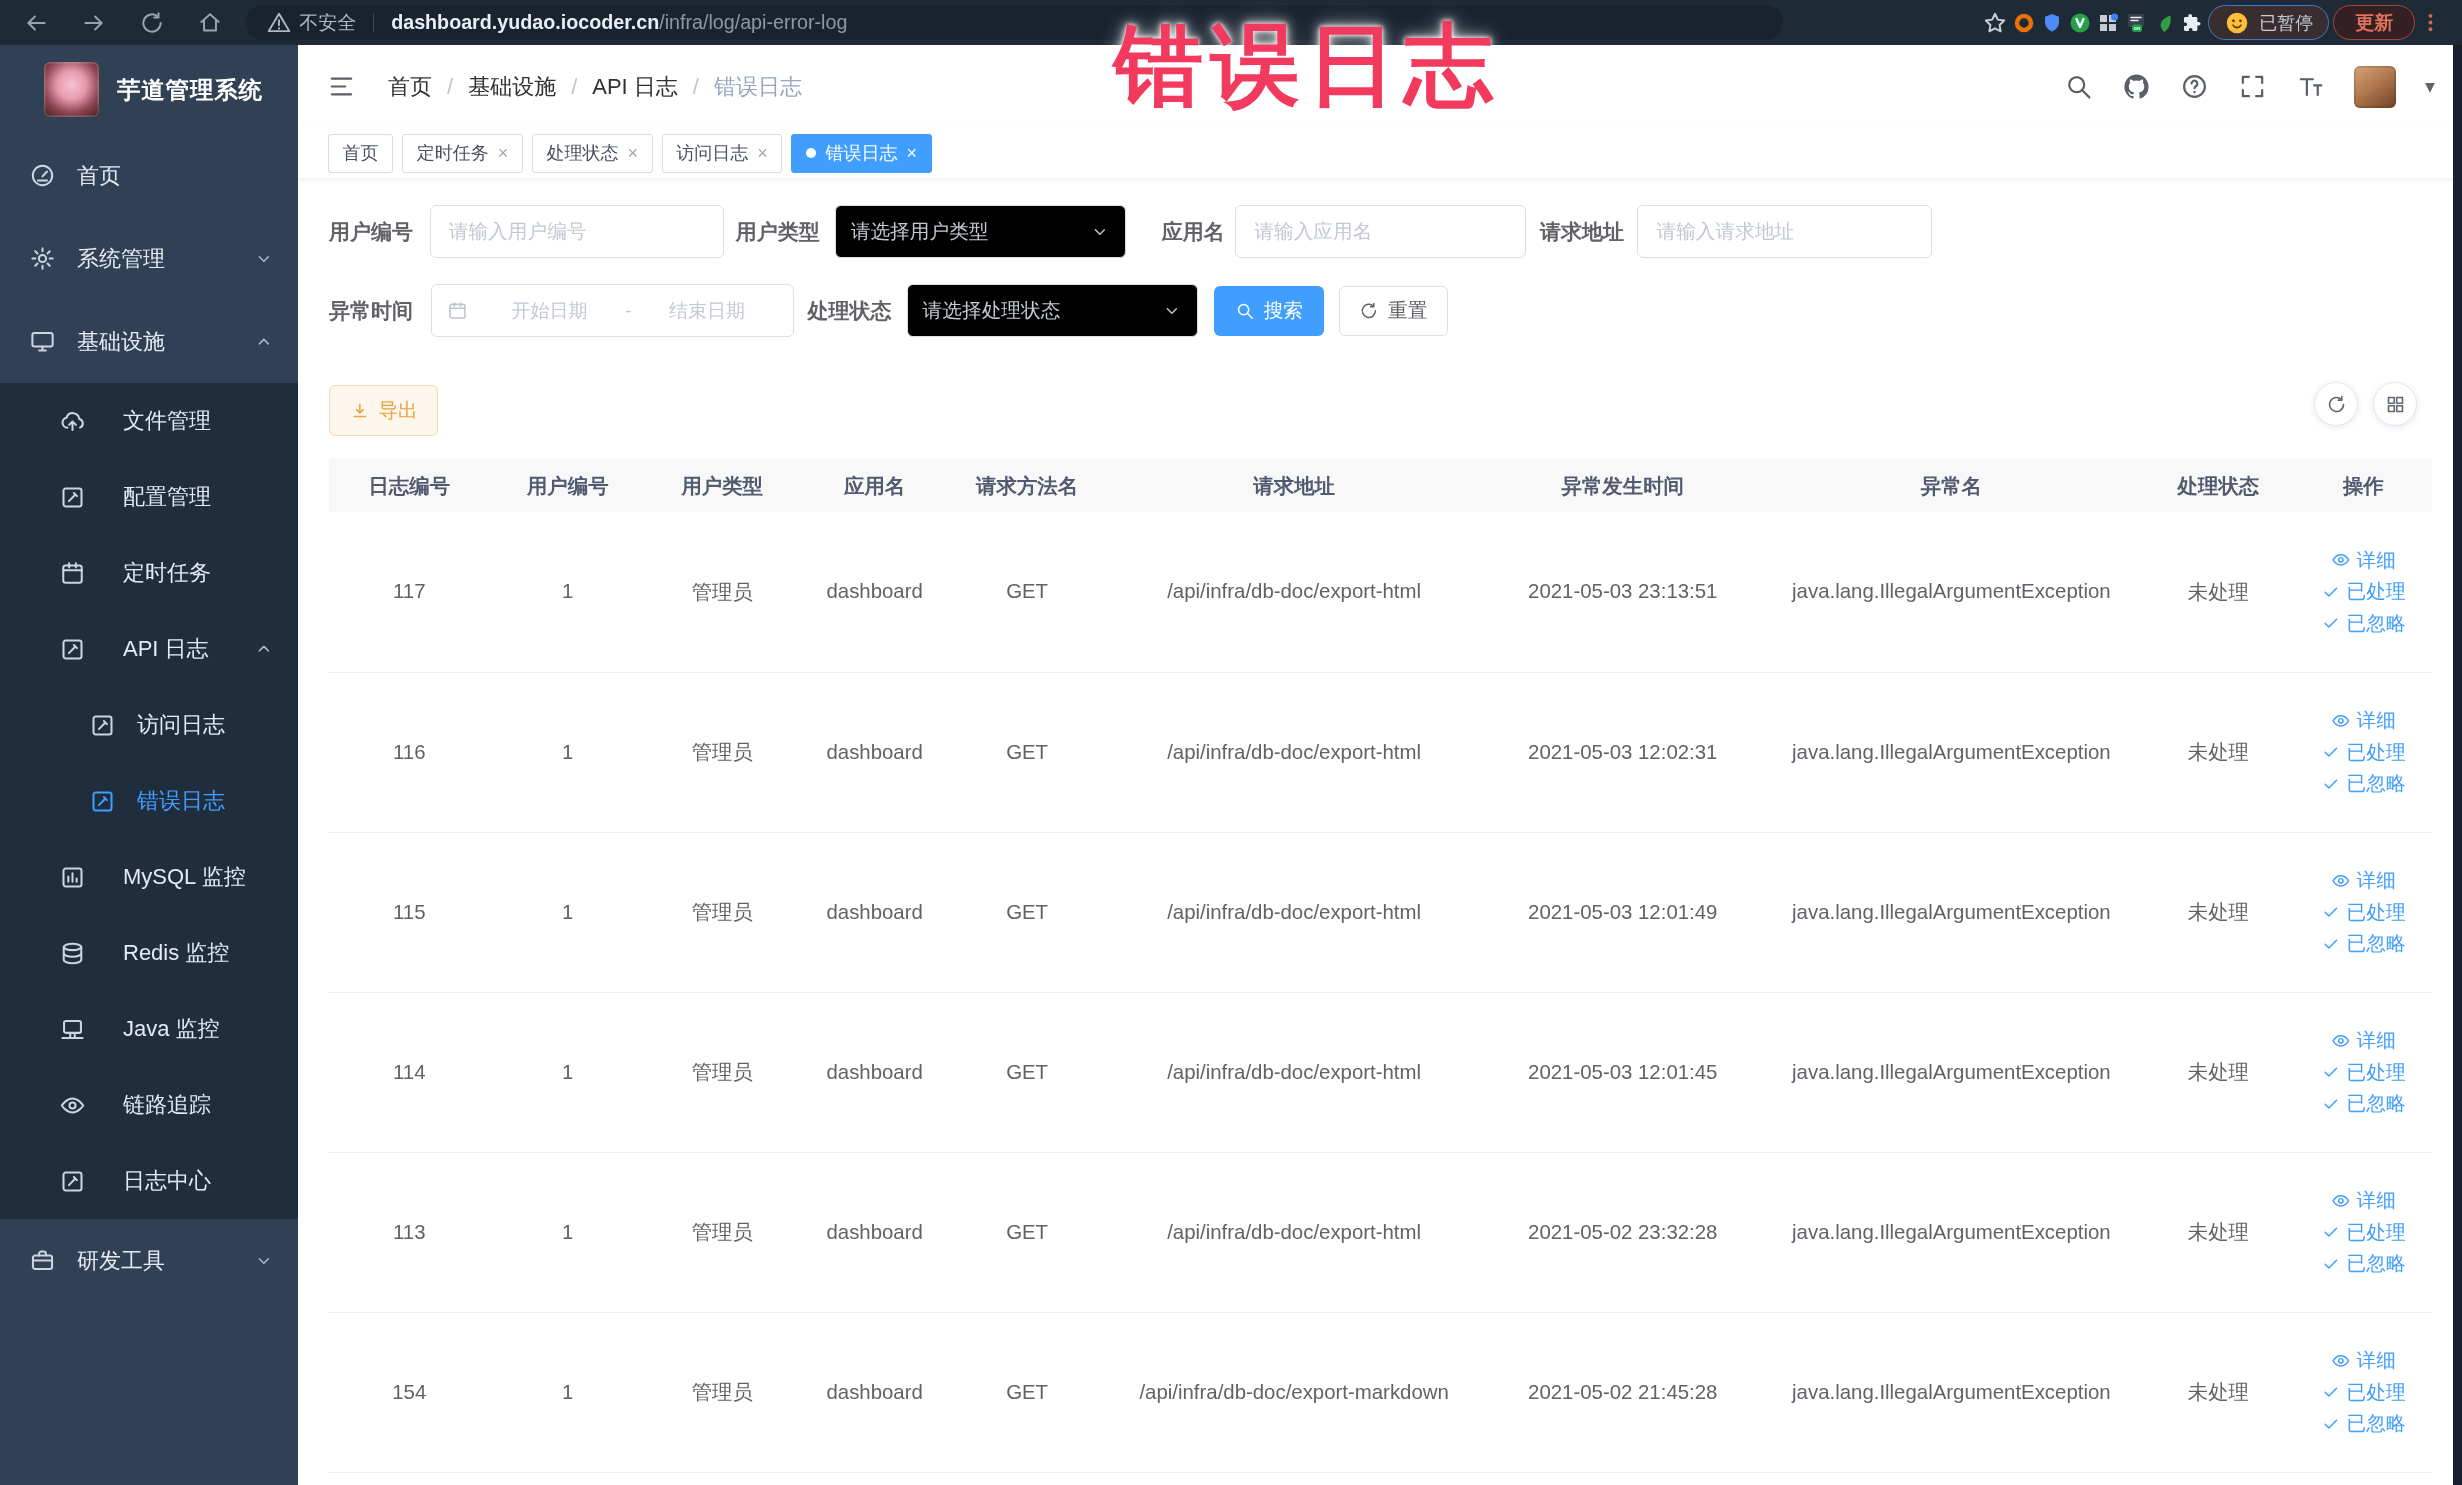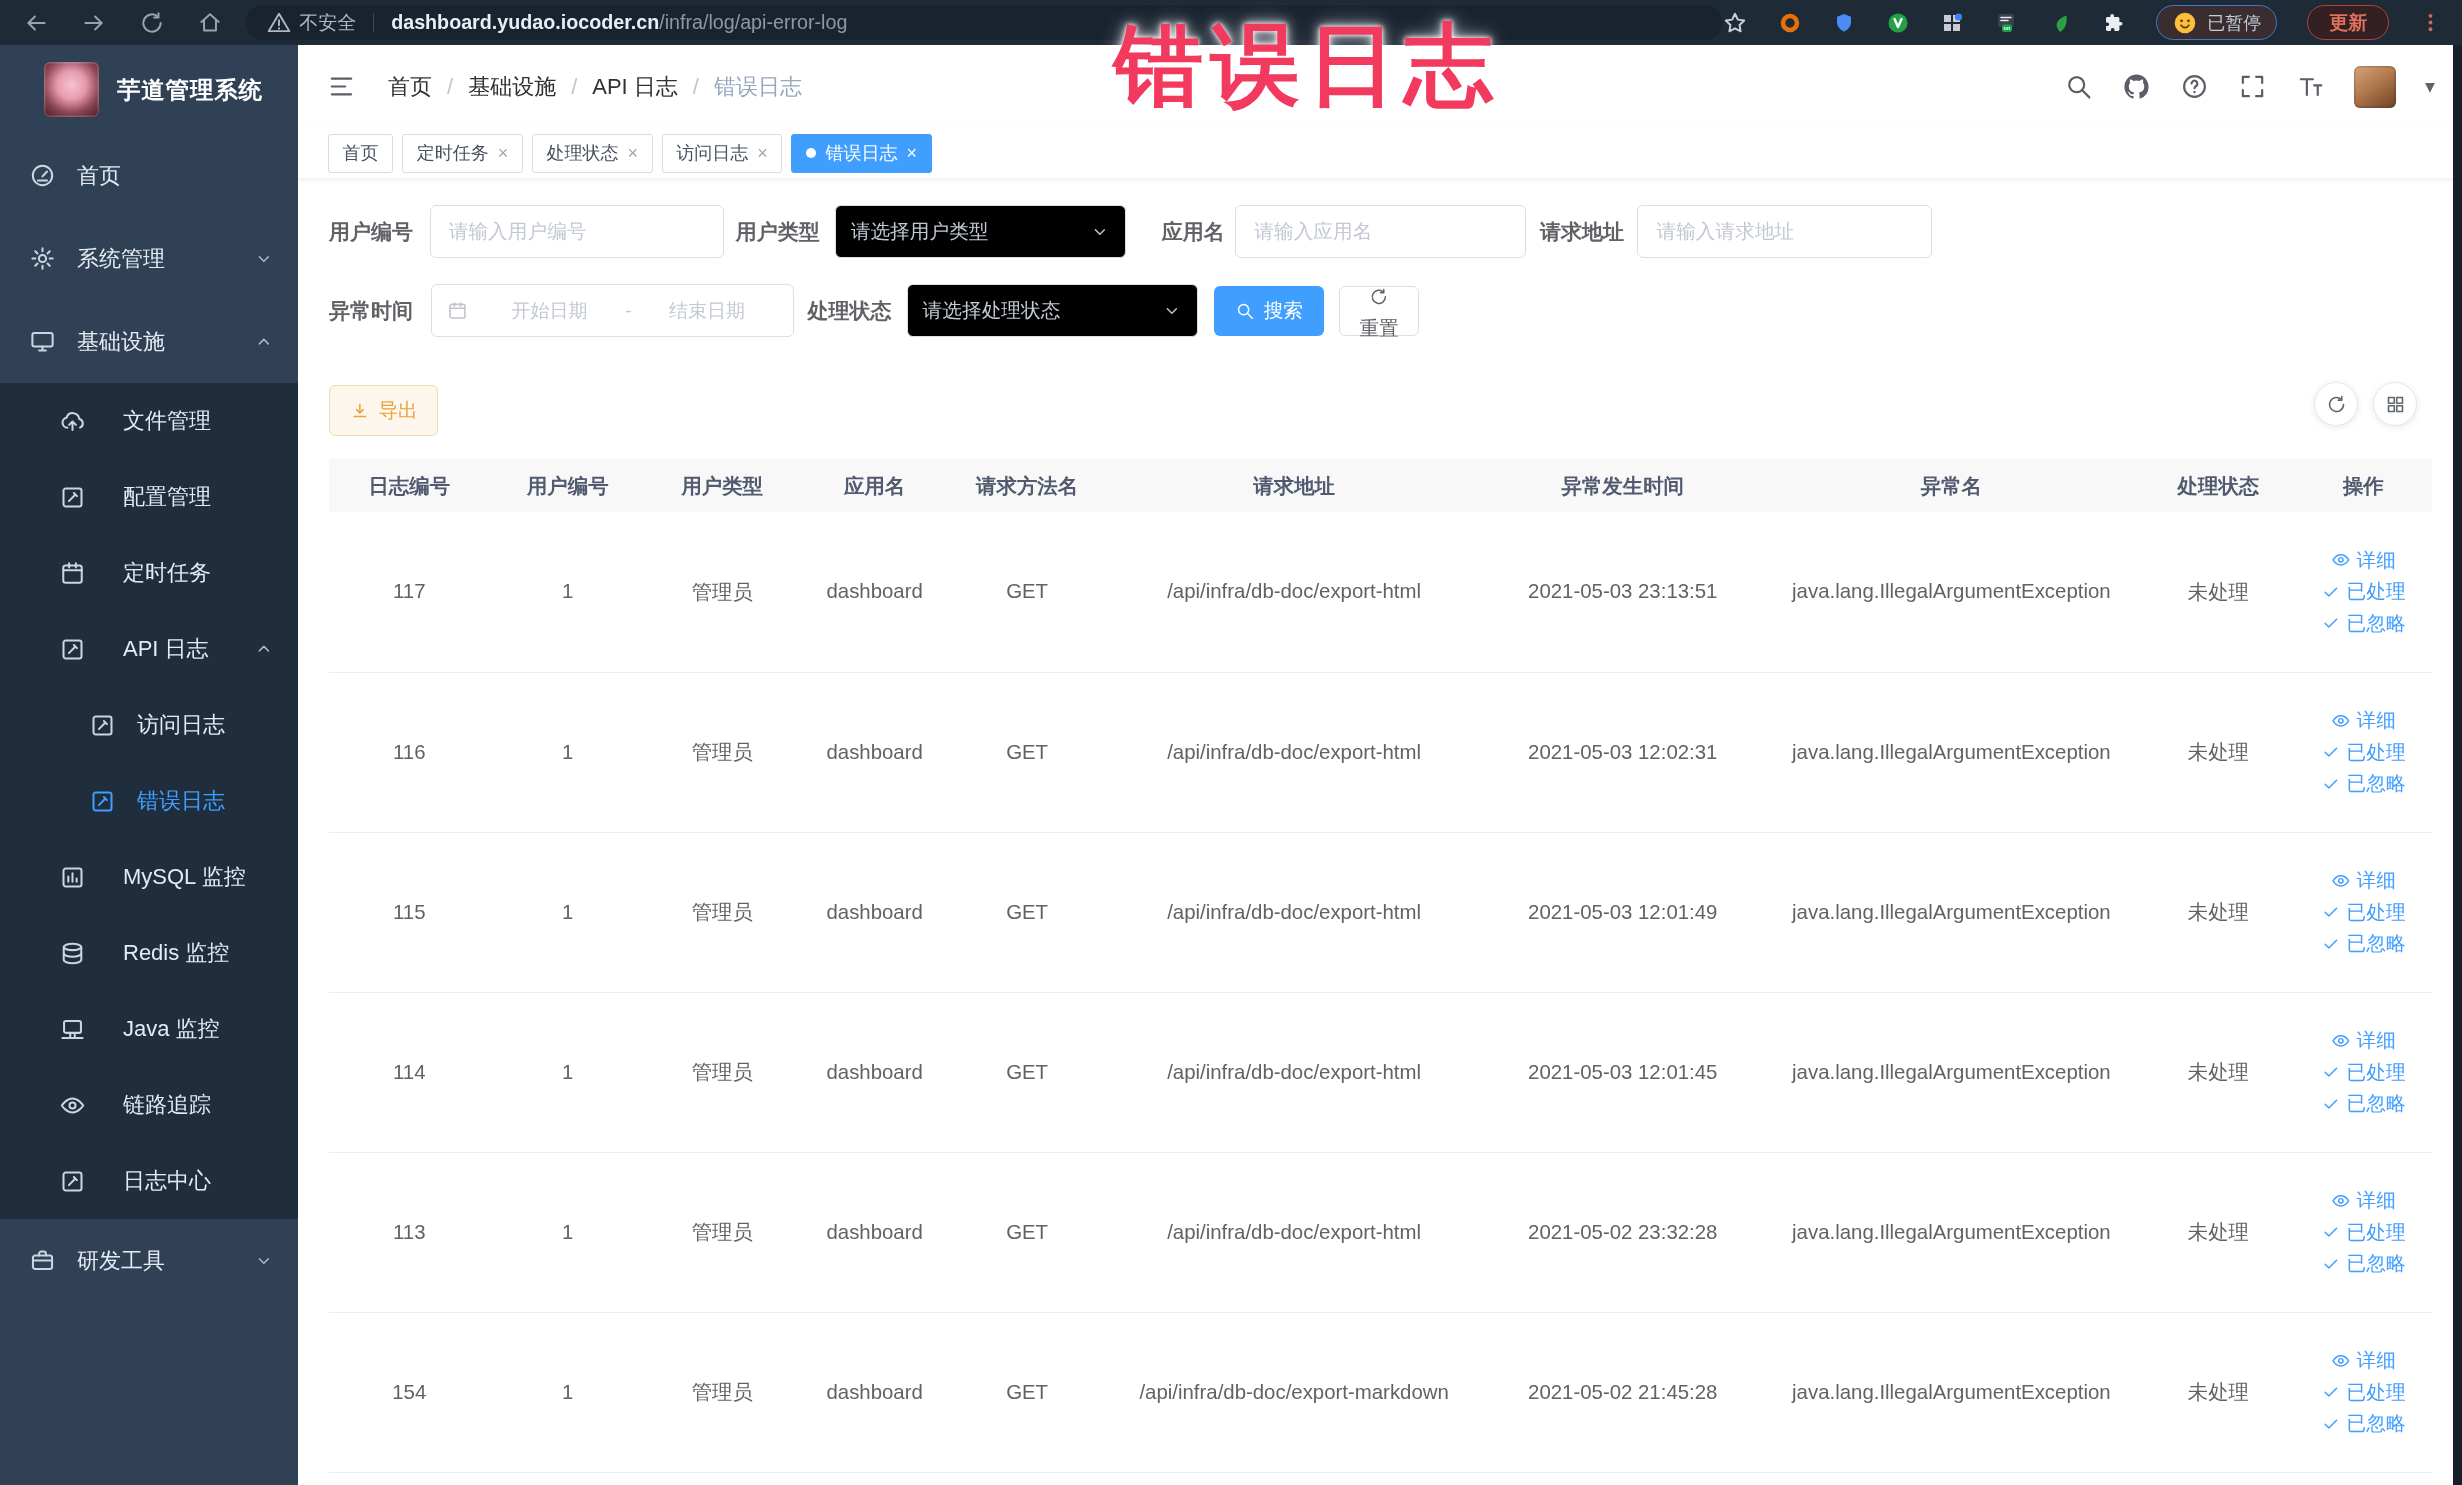--- a/index.html
+++ b/index.html
@@ -13,21 +13,21 @@
   .browser-bar { position:absolute; top:0; left:0; width:100%; height:45px; background:#1f2a37; display:flex; align-items:center; z-index:10; }
   .nav-btns { display:flex; gap:32px; padding-left:23px; align-items:center; color:#99a4b1; }
   .bicon svg { width:26px; height:26px; }
   .url-pill { margin-left:23px; height:35px; width:1537px; background:#19232f; border-radius:17.4px; display:flex; align-items:center; padding:0 19.7px; color:#a9b4c0; }
   .url-pill .warn { color:#aeb7c2; }
   .sec-label { font-size:19px; margin-left:7.6px; color:#aeb7c2; }
   .url-divider { width:1.5px; height:19.7px; background:#3c4857; margin:0 16.7px; }
   .url-text { font-size:19.7px; white-space:nowrap; }
   .url-text b { color:#e9eef4; font-weight:700; }
   .url-text .path { color:#8d98a5; }
-  .browser-right { margin-left:auto; display:flex; align-items:center; gap:30px; padding-right:19.7px;justify-content:center; }
+  .browser-right { margin-left:auto; display:flex; align-items:center; gap:4px; padding-right:19.7px;justify-content:center; }
   .browser-right .bicon { color:#c7d0da; }
   .ext svg { width:24px; height:24px; }
   .ext-orange { color:#e8710a; }
   .ext-shield { color:#4c8bf5; }
   .ext-puzzle { color:#e9eef4; }
   .pill { height:35px; border-radius:17.4px; display:flex; align-items:center; }
   .paused-pill { border:1.5px solid #3f7ac2; background:#392d2f; padding:0 15px; gap:9px; }
   .paused-pill .face svg { width:26px; height:26px; }
   .paused-label { font-size:18px; color:#c4cdd8; white-space:nowrap; }
   .update-pill { border:1.5px solid #a8453a; background:#341f23; color:#e0715c; font-size:19px; font-weight:700; padding:0 21px; white-space:nowrap; }
@@ -97,21 +97,21 @@
   .fdate { height:53px; width:363px; border:1.5px solid #dcdfe6; border-radius:6px; display:flex; align-items:center;
       padding:0 15px; background:#fff; cursor:pointer; }
   .fdate .dicon { color:#c0c4cc; margin-right:10.6px; } .fdate .dicon svg { width:21px; height:21px; }
   .fdate .ph { color:#c3c8d2; font-size:19px; flex:1; text-align:center; white-space:nowrap; }
   .fdate .dsep { color:#c3c8d2; font-size:19px; padding:0 4.5px; }
 
   .btn { height:50px; border-radius:6px; font-size:19.7px; display:inline-flex; align-items:center; gap:9px;
       padding:0 19.7px; border:1.5px solid transparent; cursor:pointer; font-family:inherit; white-space:nowrap; }
   .btn svg { width:19.7px; height:19.7px; }
   .btn.primary { background:#409eff; color:#fff; }
-  .btn.plain { background:#fff; border-color:#dcdfe6; color:#606266;flex-direction:column; }
+  .btn.plain { background:#fff; border-color:#dcdfe6; color:#606266; }
   .btn.export { background:#fdf6ec; border-color:#f5dab1; color:#e6a23c; height:51px;margin-top:13px; }
 
   .toolbar-row { margin-top:35px; display:flex; align-items:center; }
   .circle-btns { margin-left:auto; display:flex; gap:15px; padding-right:15px; }
   .circle-btn { width:44px; height:44px; border-radius:50%; border:1.5px solid #e3e6ee; background:#fff; color:#5f6672;
       display:flex; align-items:center; justify-content:center; cursor:pointer; box-shadow:0 1.5px 7.6px rgba(30,50,90,.10); }
   .circle-btn svg { width:21px; height:21px; }
 
   
   .table-wrap { margin-top:23px; }

